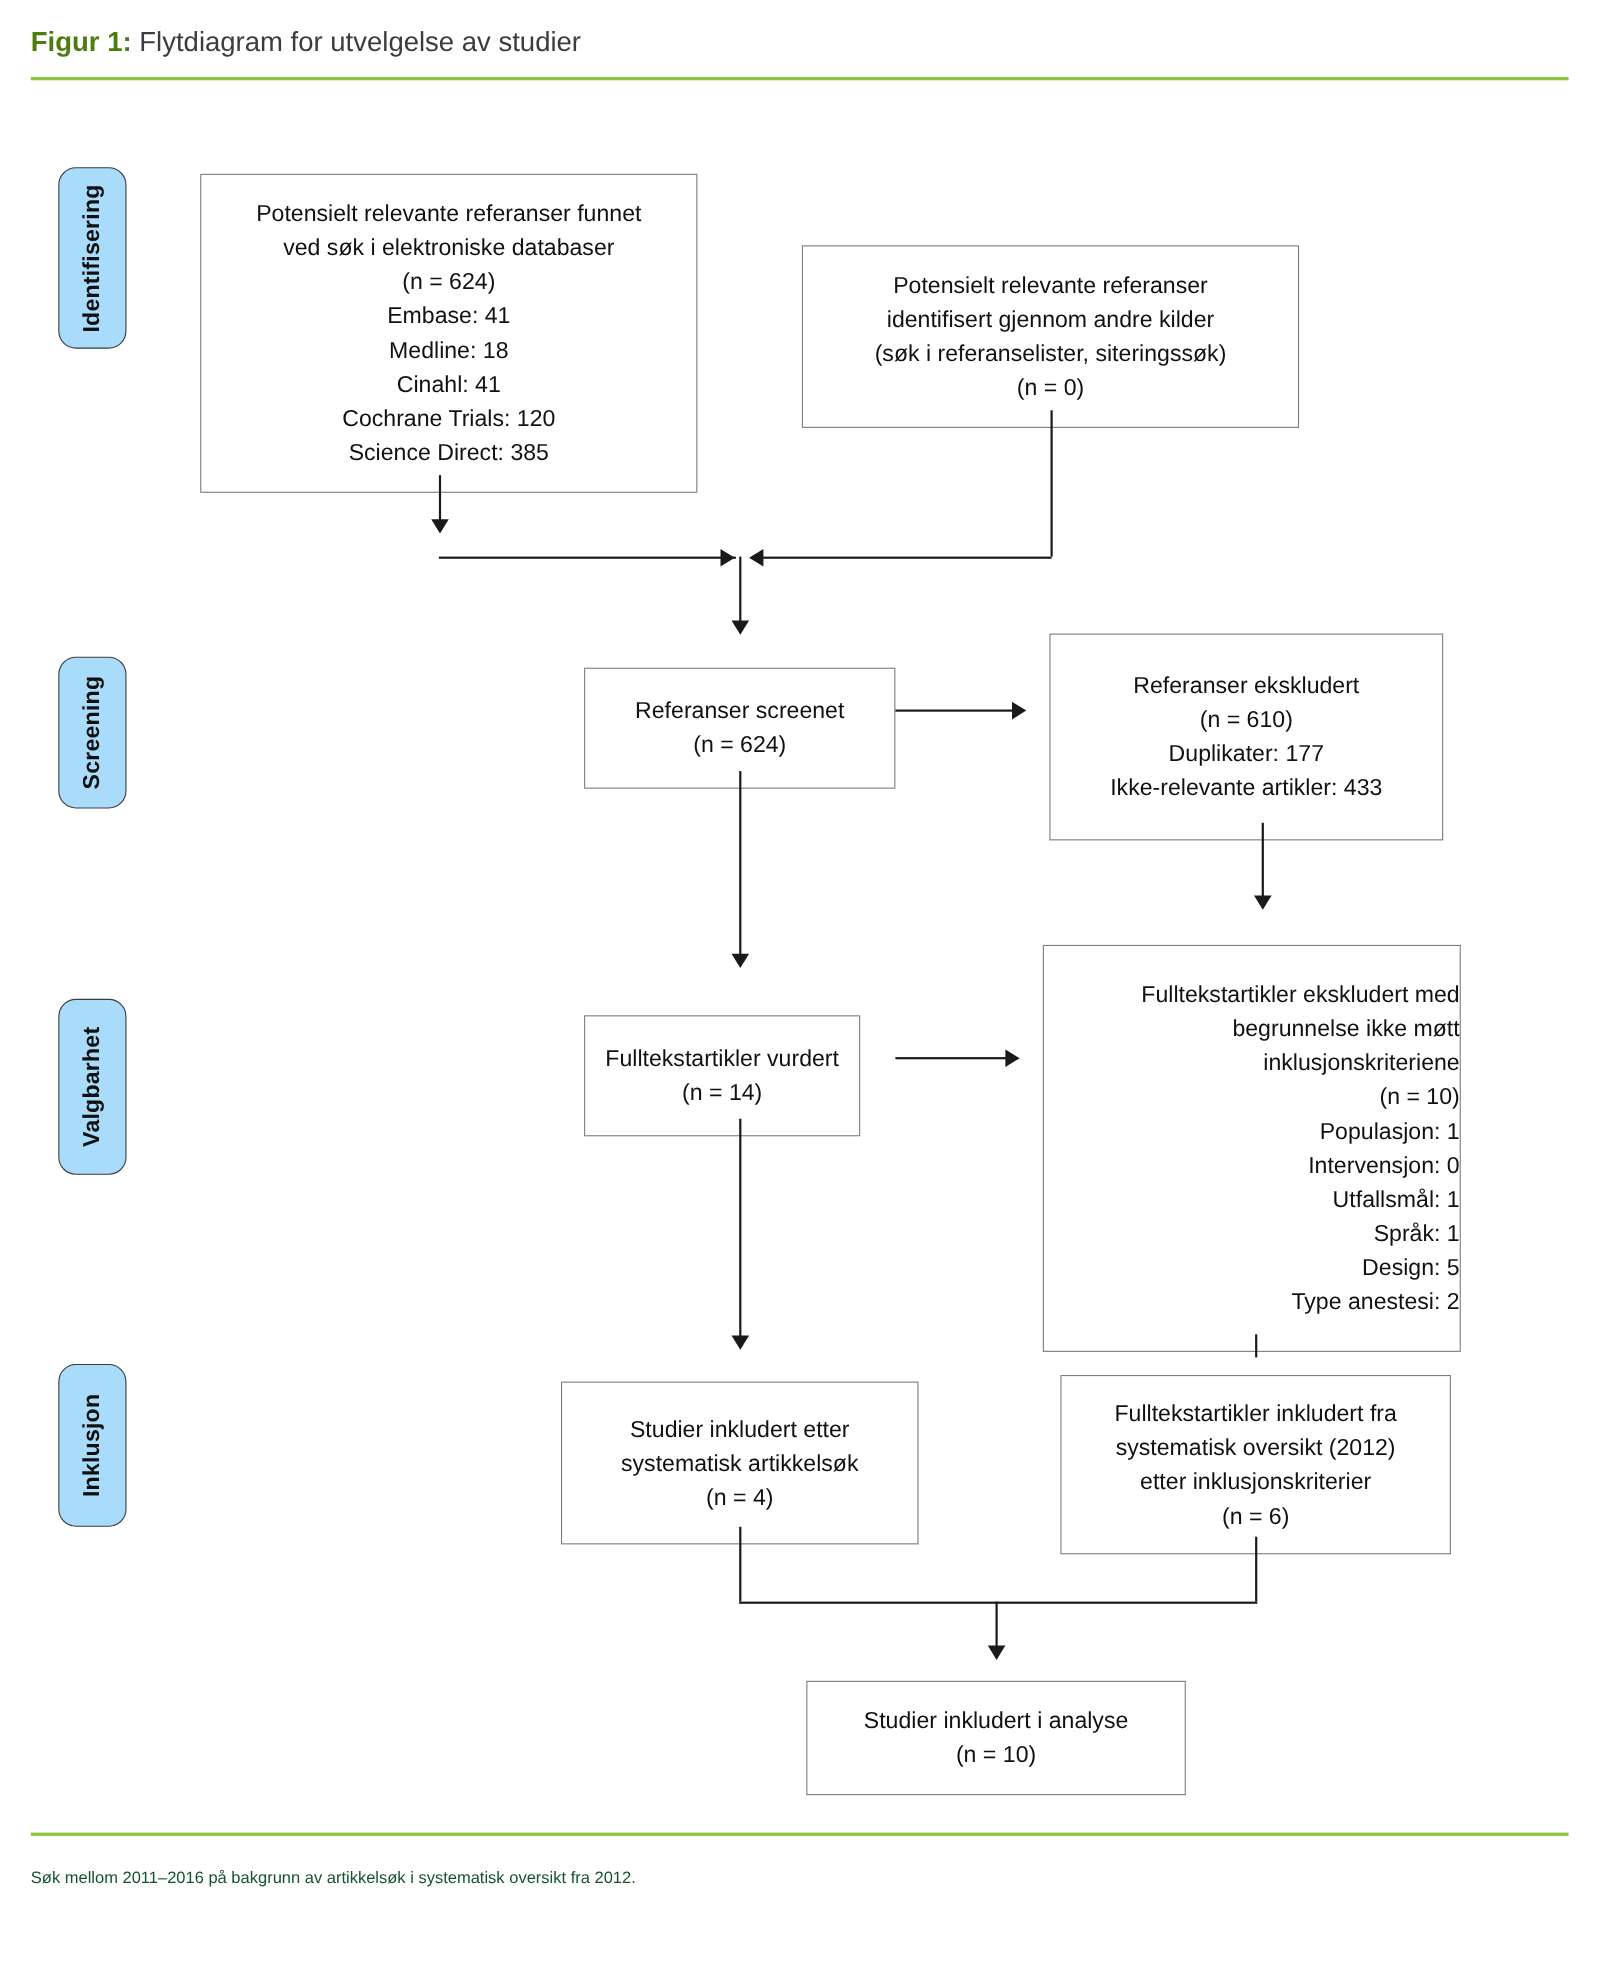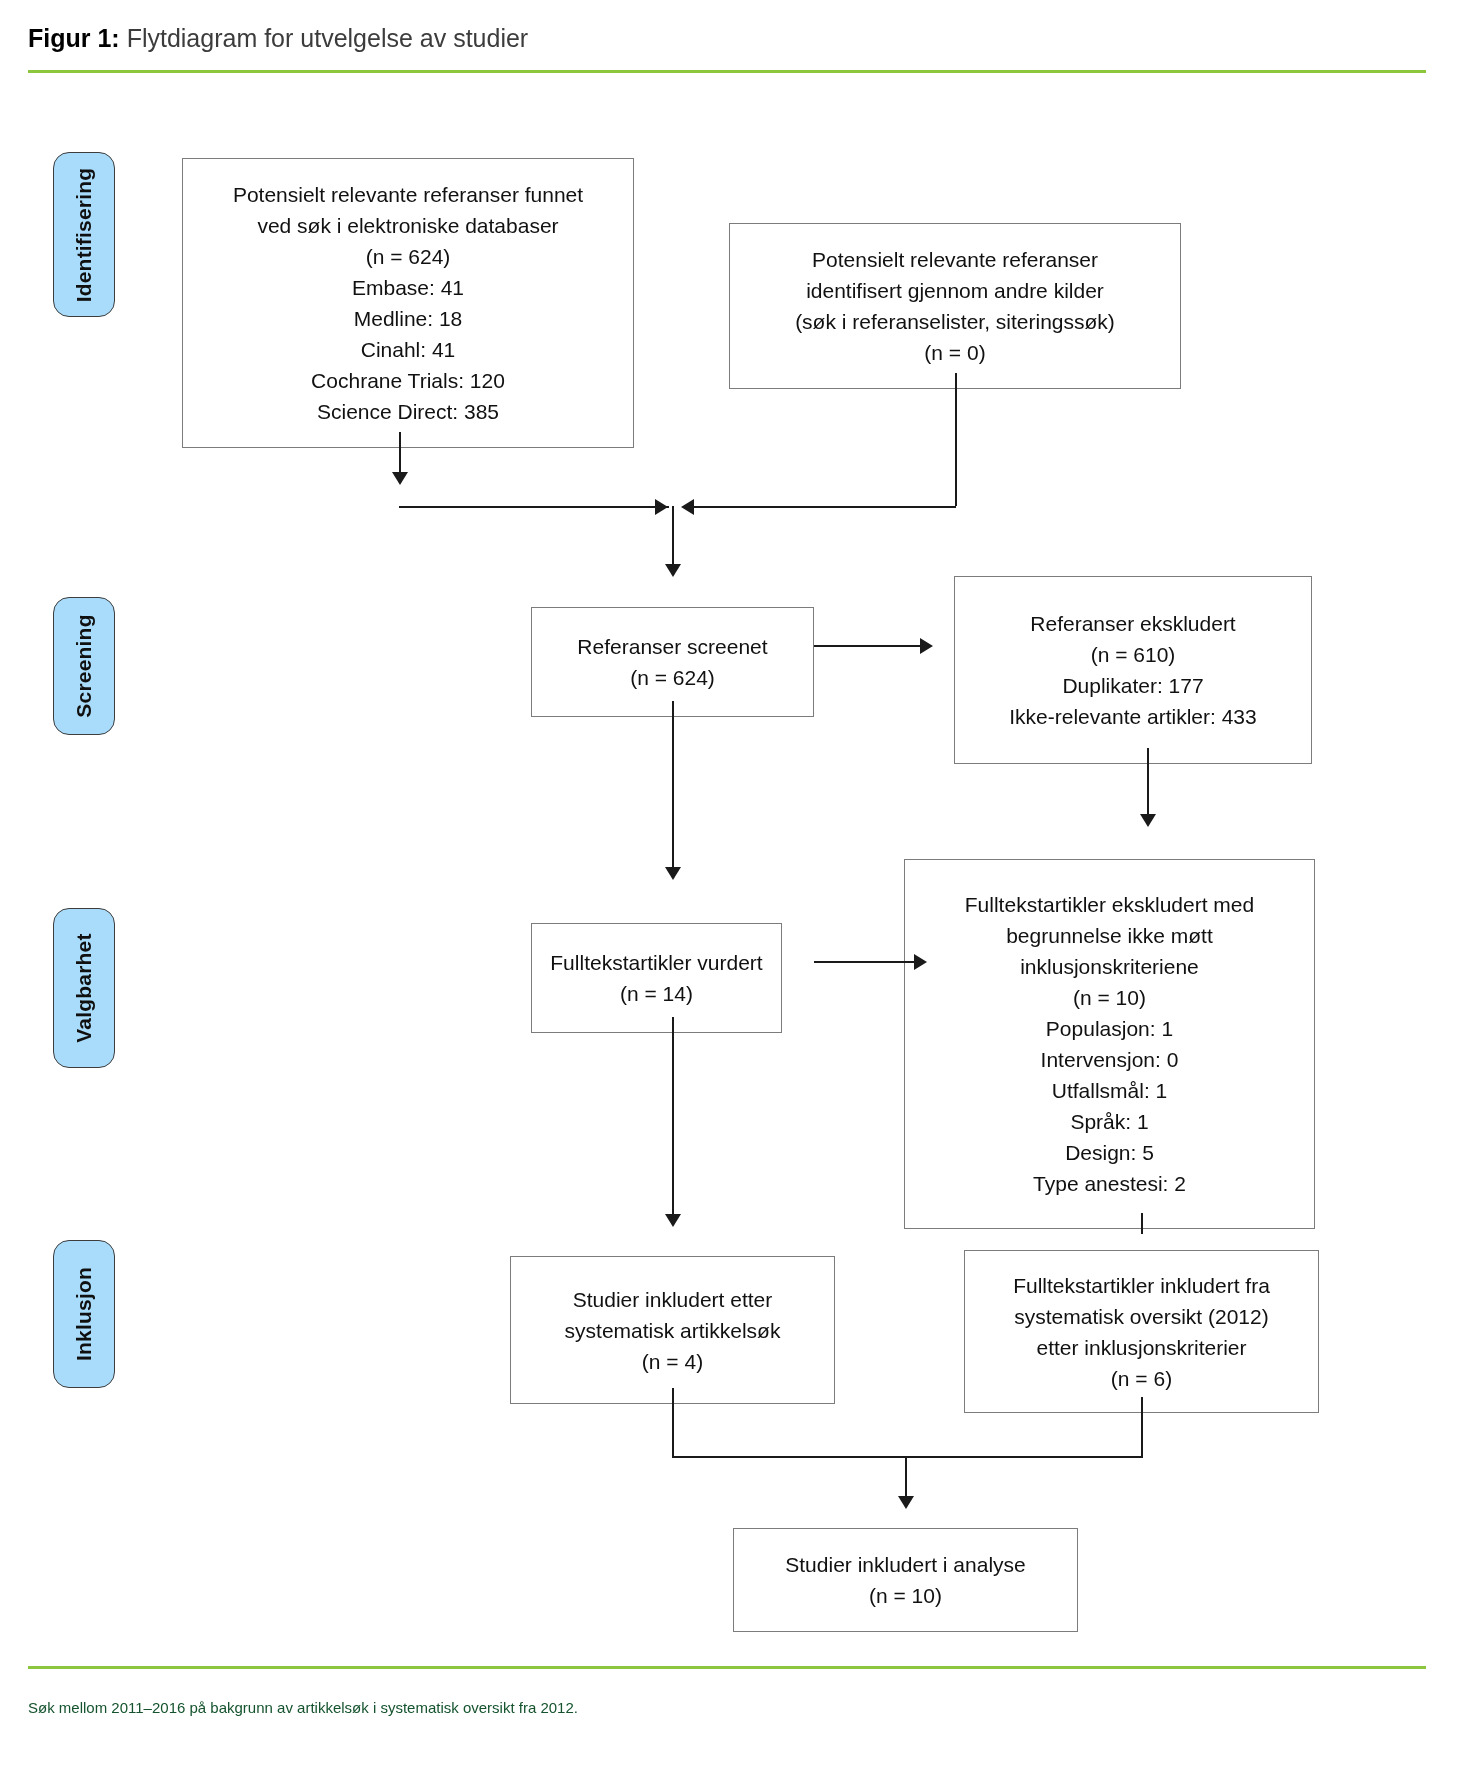--- a/index.html
+++ b/index.html
@@ -20,21 +20,21 @@
   #header-title {
     position: absolute;
     left: 28px;
     top: 22px;
     font-size: 25px;
     line-height: 32px;
     white-space: nowrap;
   }
   #header-title .fig-label {
     font-weight: bold;
-    color: #000000;
+    color: #4d7c0f;
   }
   #header-title .fig-caption {
     font-weight: normal;
     color: #3c3c3c;
   }
   #header-rule {
     position: absolute;
     left: 28px;
     top: 70px;
     width: 1398px;
@@ -103,21 +103,21 @@
     padding: 4px 0;
     margin-top: 16px;
   }
   .node-box .line { white-space: nowrap; }
 
   #box-databases      { left: 182px; top: 142px;  width: 452px; height: 290px; }
   #box-other-sources  { left: 729px; top: 207px;  width: 452px; height: 166px; }
   #box-screened       { left: 531px; top: 591px;  width: 283px; height: 110px; }
   #box-excluded-refs  { left: 954px; top: 560px;  width: 358px; height: 188px; }
   #box-fulltext-assessed { left: 531px; top: 907px; width: 251px; height: 110px; }
-  #box-fulltext-excluded { left: 904px; top: 843px; width: 411px; height: 370px; }
+  #box-fulltext-excluded { left: 948px; top: 843px; width: 380px; height: 370px; align-items: flex-end; }
   #box-included-search   { left: 510px; top: 1240px; width: 325px; height: 148px; }
   #box-included-review   { left: 964px; top: 1234px; width: 355px; height: 163px; }
   #box-final             { left: 733px; top: 1512px; width: 345px; height: 104px; }
 
   
   .conn {
     position: absolute;
     background: #1a1a1a;
   }
   .conn.v { width: 1.6px; }

